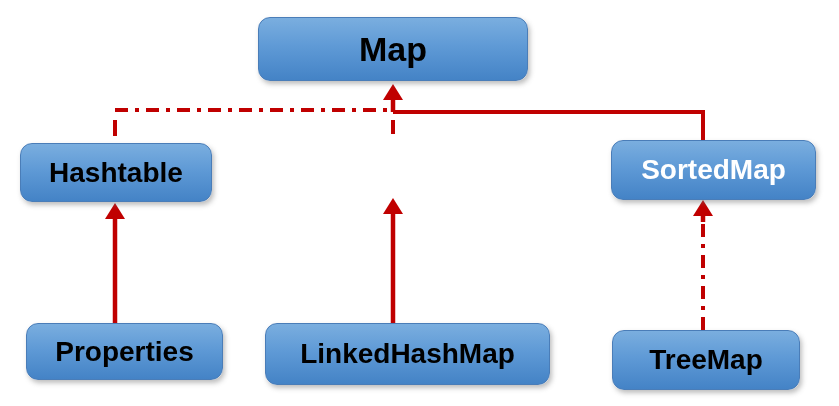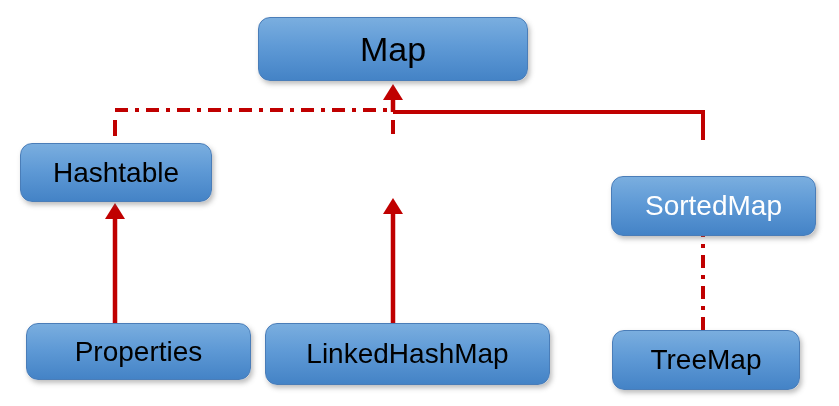--- a/index.html
+++ b/index.html
@@ -14,35 +14,35 @@
   svg.wires {
     position: absolute;
     left: 0; top: 0;
     width: 839px; height: 406px;
   }
   .node {
     position: absolute;
     display: flex;
     align-items: center;
     justify-content: center;
-    font-weight: normal;
+    font-weight: bold;
     font-size: 28px;
     color: #000000;
     background: linear-gradient(180deg, #7aaedf 0%, #5f9ad6 45%, #4483c6 100%);
     border: 1px solid #4a7db8;
     border-radius: 12px;
     box-shadow: 2px 3px 5px rgba(110,110,110,0.45);
     box-sizing: border-box;
     white-space: nowrap;
   }
   .node-map          { left: 258px; top: 17px;  width: 270px; height: 64px; font-size: 34px; }
   .node-hashtable    { left: 20px;  top: 143px; width: 192px; height: 59px; }
   .node-hashmap      { left: 305px; top: 139px; width: 177px; height: 59px; }
-  .node-sortedmap    { left: 611px; top: 140px; width: 205px; height: 60px; color: #ffffff; margin-top: 36px; }
-  .node-properties   { left: 26px;  top: 323px; width: 225px; height: 57px; }
+  .node-sortedmap    { left: 611px; top: 140px; width: 205px; height: 60px; color: #ffffff; }
+  .node-properties   { left: 26px;  top: 323px; width: 197px; height: 57px; }
   .node-linkedhashmap{ left: 265px; top: 323px; width: 285px; height: 62px; }
   .node-treemap      { left: 612px; top: 330px; width: 188px; height: 60px; }
 </style>
 </head>
 <body>
 
 <div class="stage">
 
   <svg class="wires" viewBox="0 0 839 406">
 

